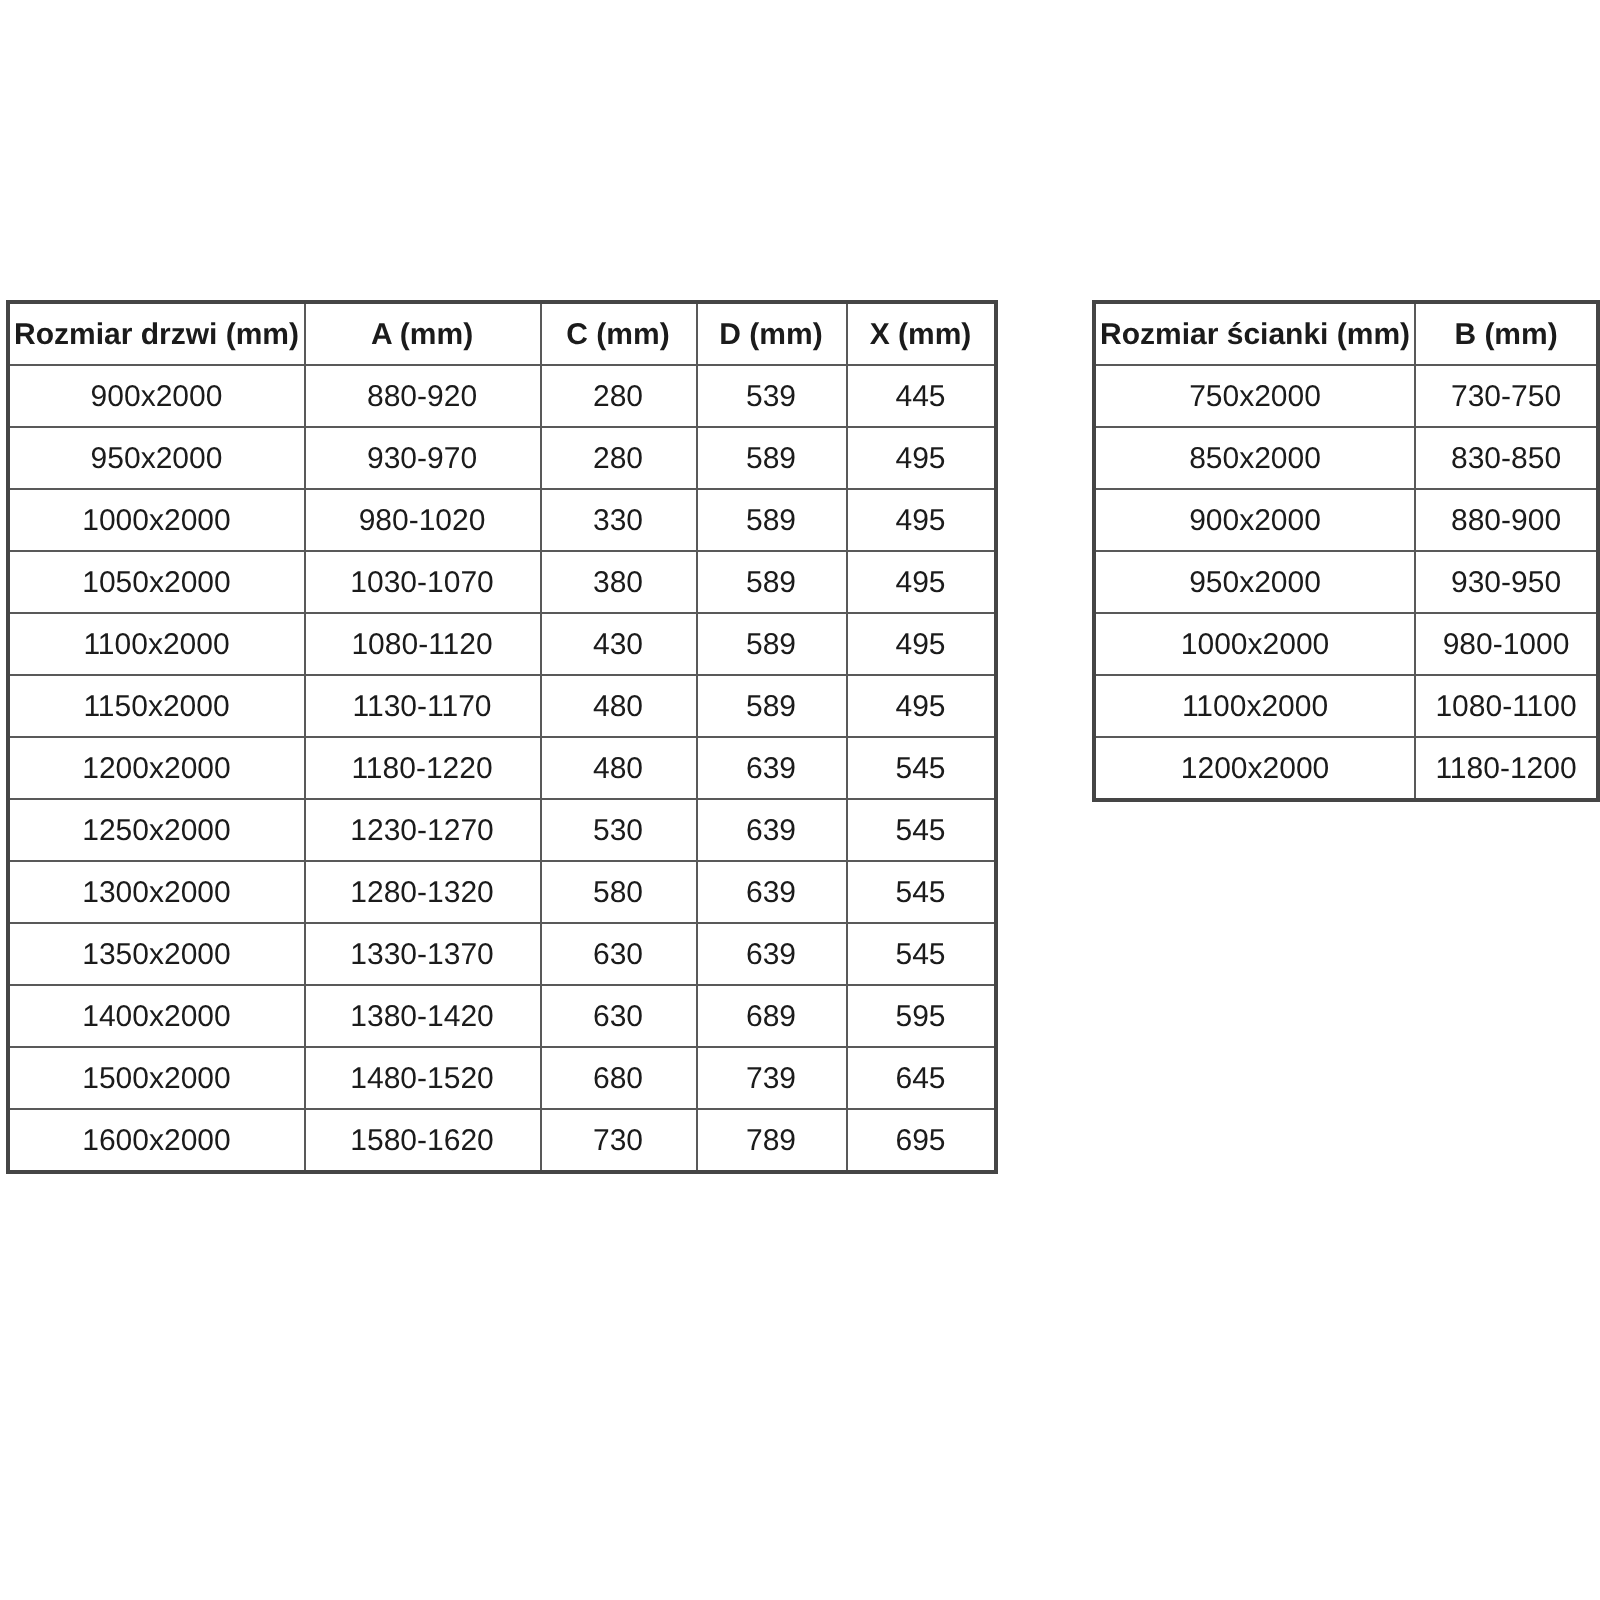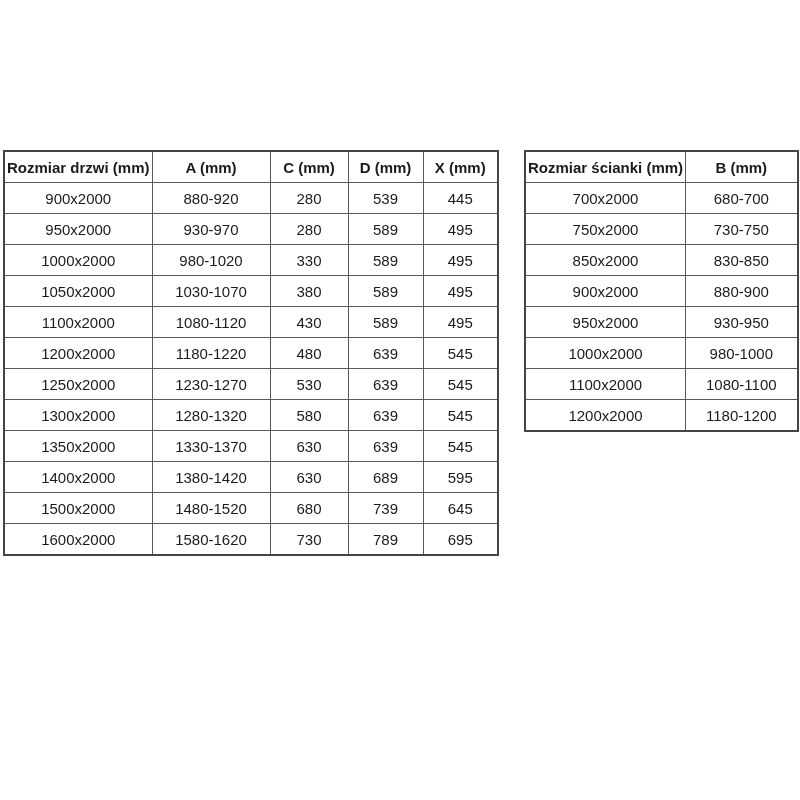--- a/index.html
+++ b/index.html
@@ -12,21 +12,21 @@
     height: 800px;
     position: relative;
     font-family: "Liberation Sans", sans-serif;
     color: #1b1b1b;
   }
   .table-wrap {
     position: absolute;
     top: 150px;
   }
   #door-wrap { left: 3px; }
-  #wall-wrap { left: 524px; }
+  #wall-wrap { left: 546px; }
   table {
     border-collapse: collapse;
     table-layout: fixed;
     border: 2px solid #454545;
     background: #ffffff;
   }
   th, td {
     border: 1px solid #595959;
     text-align: center;
     vertical-align: middle;
@@ -92,20 +92,27 @@
           <td>495</td>
         </tr>
         <tr>
           <td>1100x2000</td>
           <td>1080-1120</td>
           <td>430</td>
           <td>589</td>
           <td>495</td>
         </tr>
         <tr>
+          <td>1150x2000</td>
+          <td>1130-1170</td>
+          <td>480</td>
+          <td>589</td>
+          <td>495</td>
+        </tr>
+        <tr>
           <td>1200x2000</td>
           <td>1180-1220</td>
           <td>480</td>
           <td>639</td>
           <td>545</td>
         </tr>
         <tr>
           <td>1250x2000</td>
           <td>1230-1270</td>
           <td>530</td>
@@ -158,24 +165,20 @@
       <col style="width:112px">
     </colgroup>
     <thead>
       <tr>
           <th>Rozmiar ścianki (mm)</th>
           <th>B (mm)</th>
         </tr>
     </thead>
     <tbody>
         <tr>
-          <td>700x2000</td>
-          <td>680-700</td>
-        </tr>
-        <tr>
           <td>750x2000</td>
           <td>730-750</td>
         </tr>
         <tr>
           <td>850x2000</td>
           <td>830-850</td>
         </tr>
         <tr>
           <td>900x2000</td>
           <td>880-900</td>

